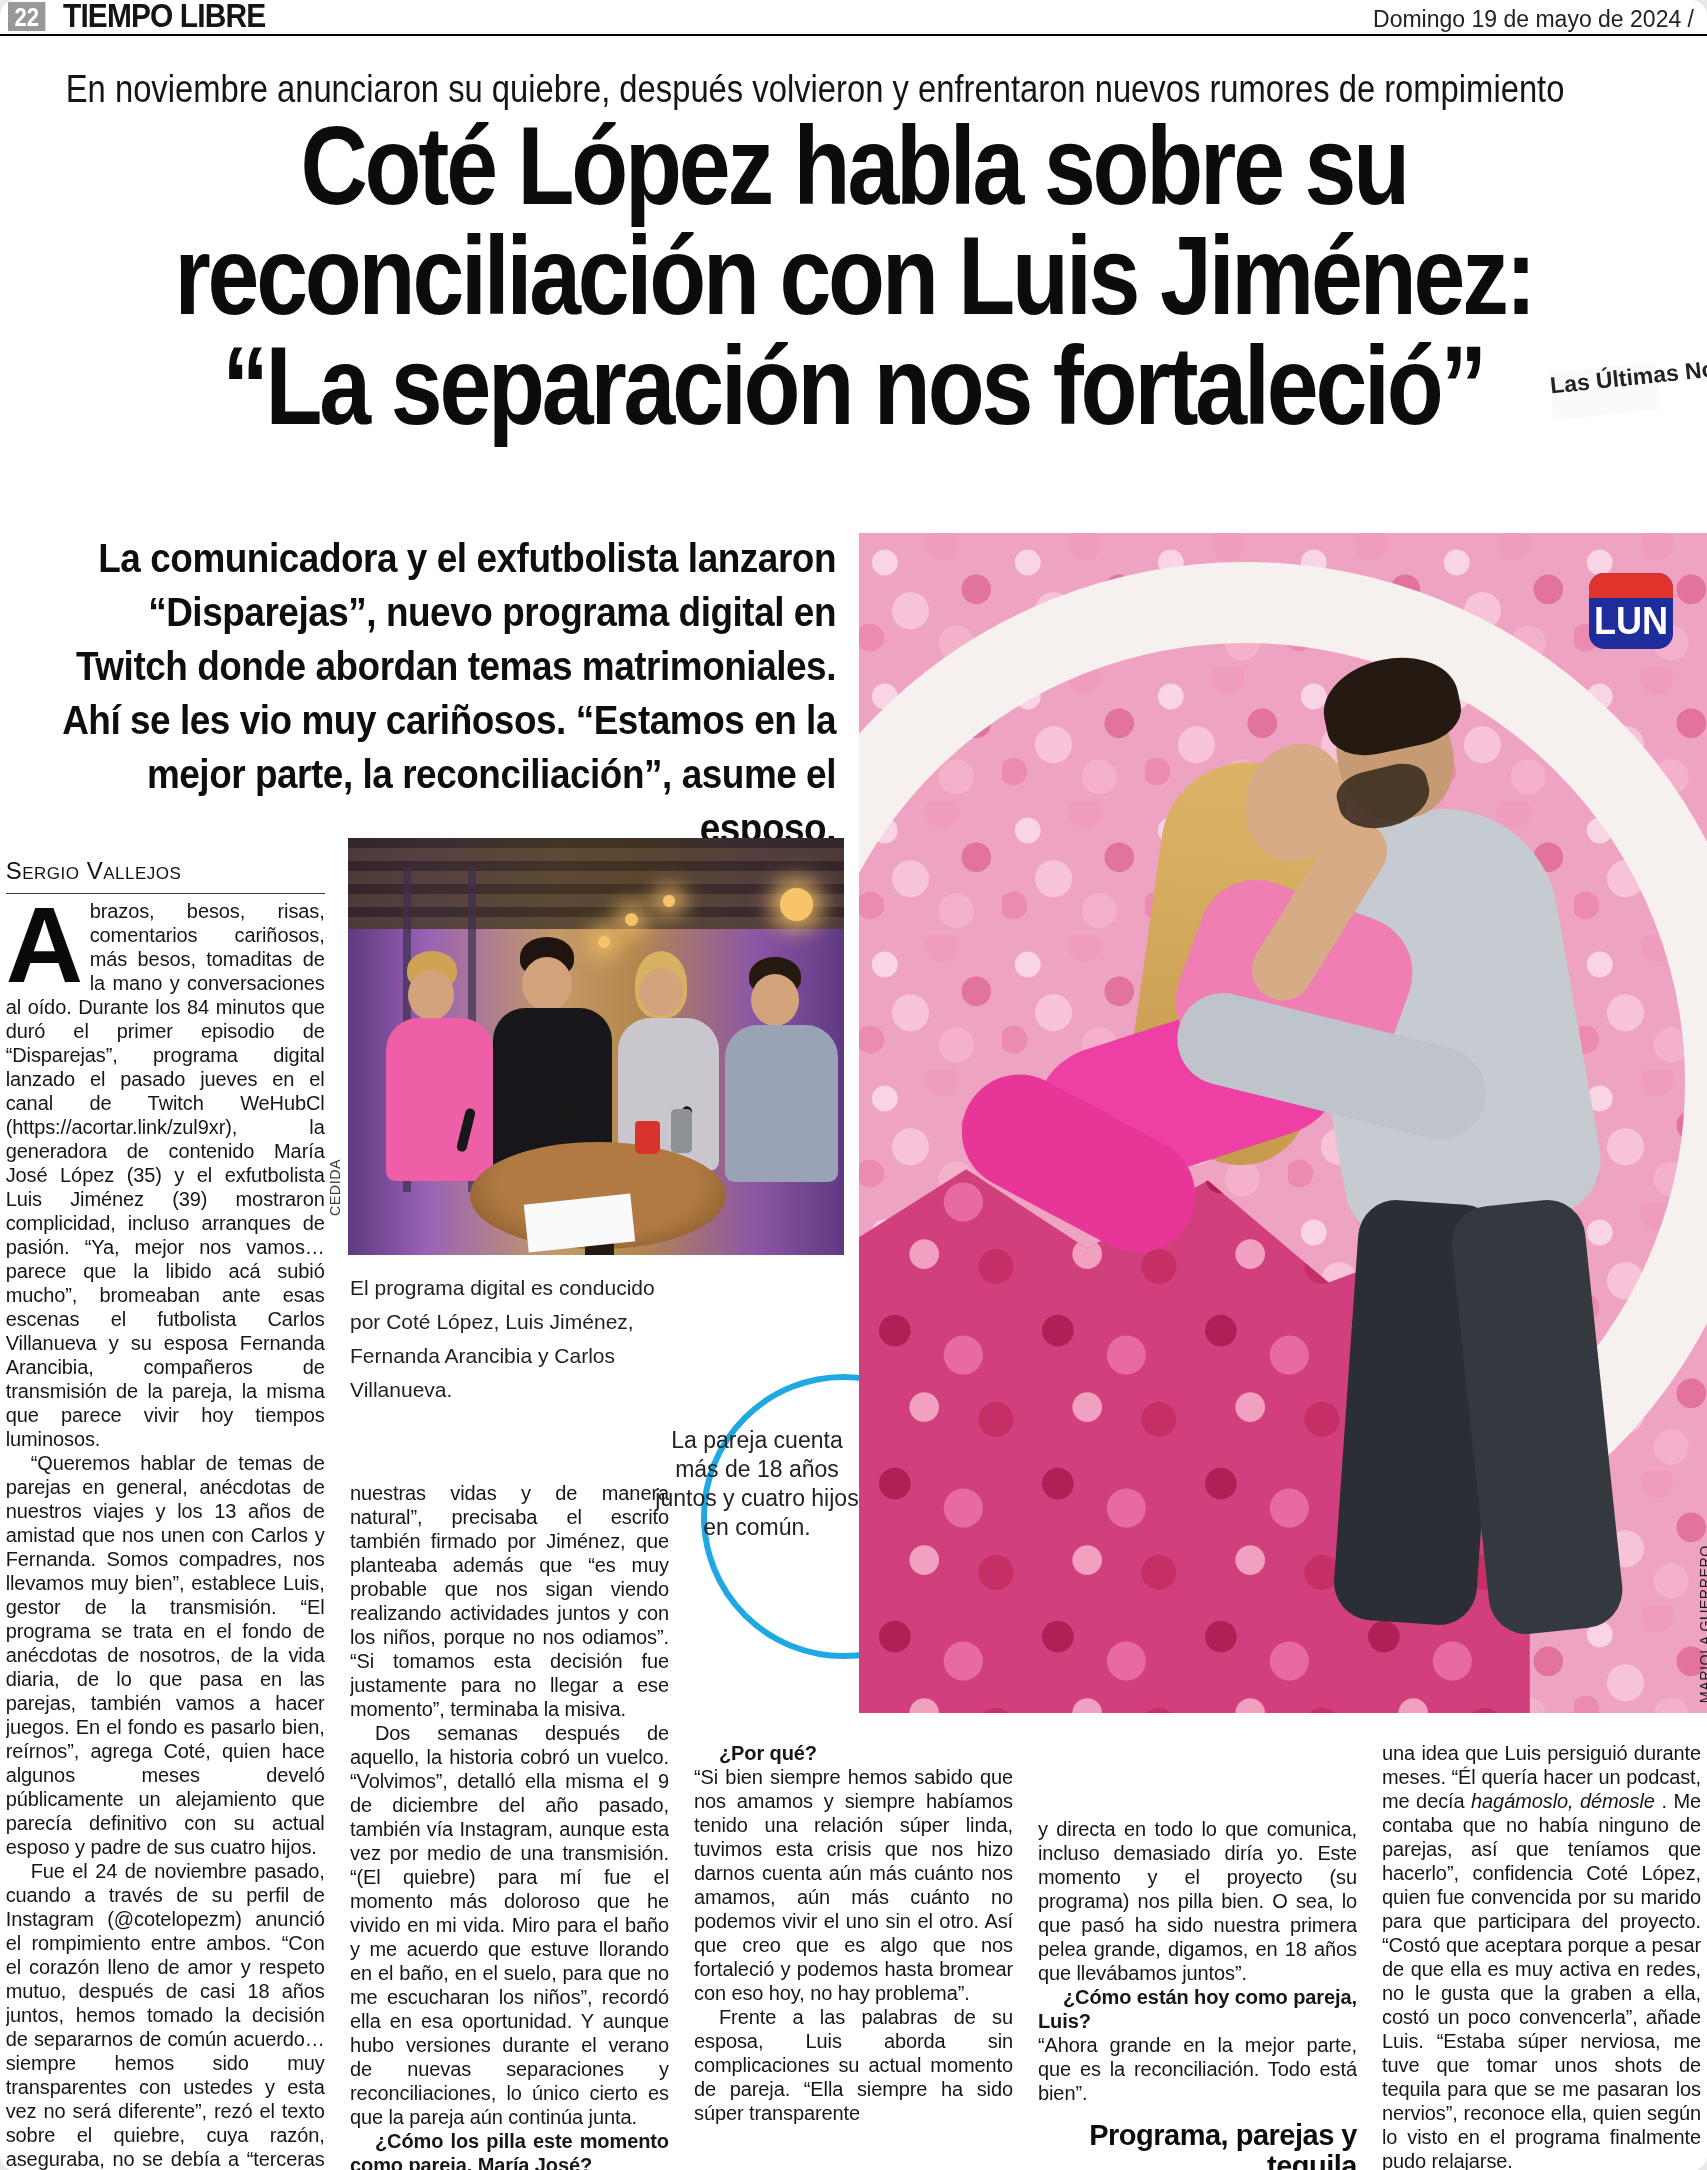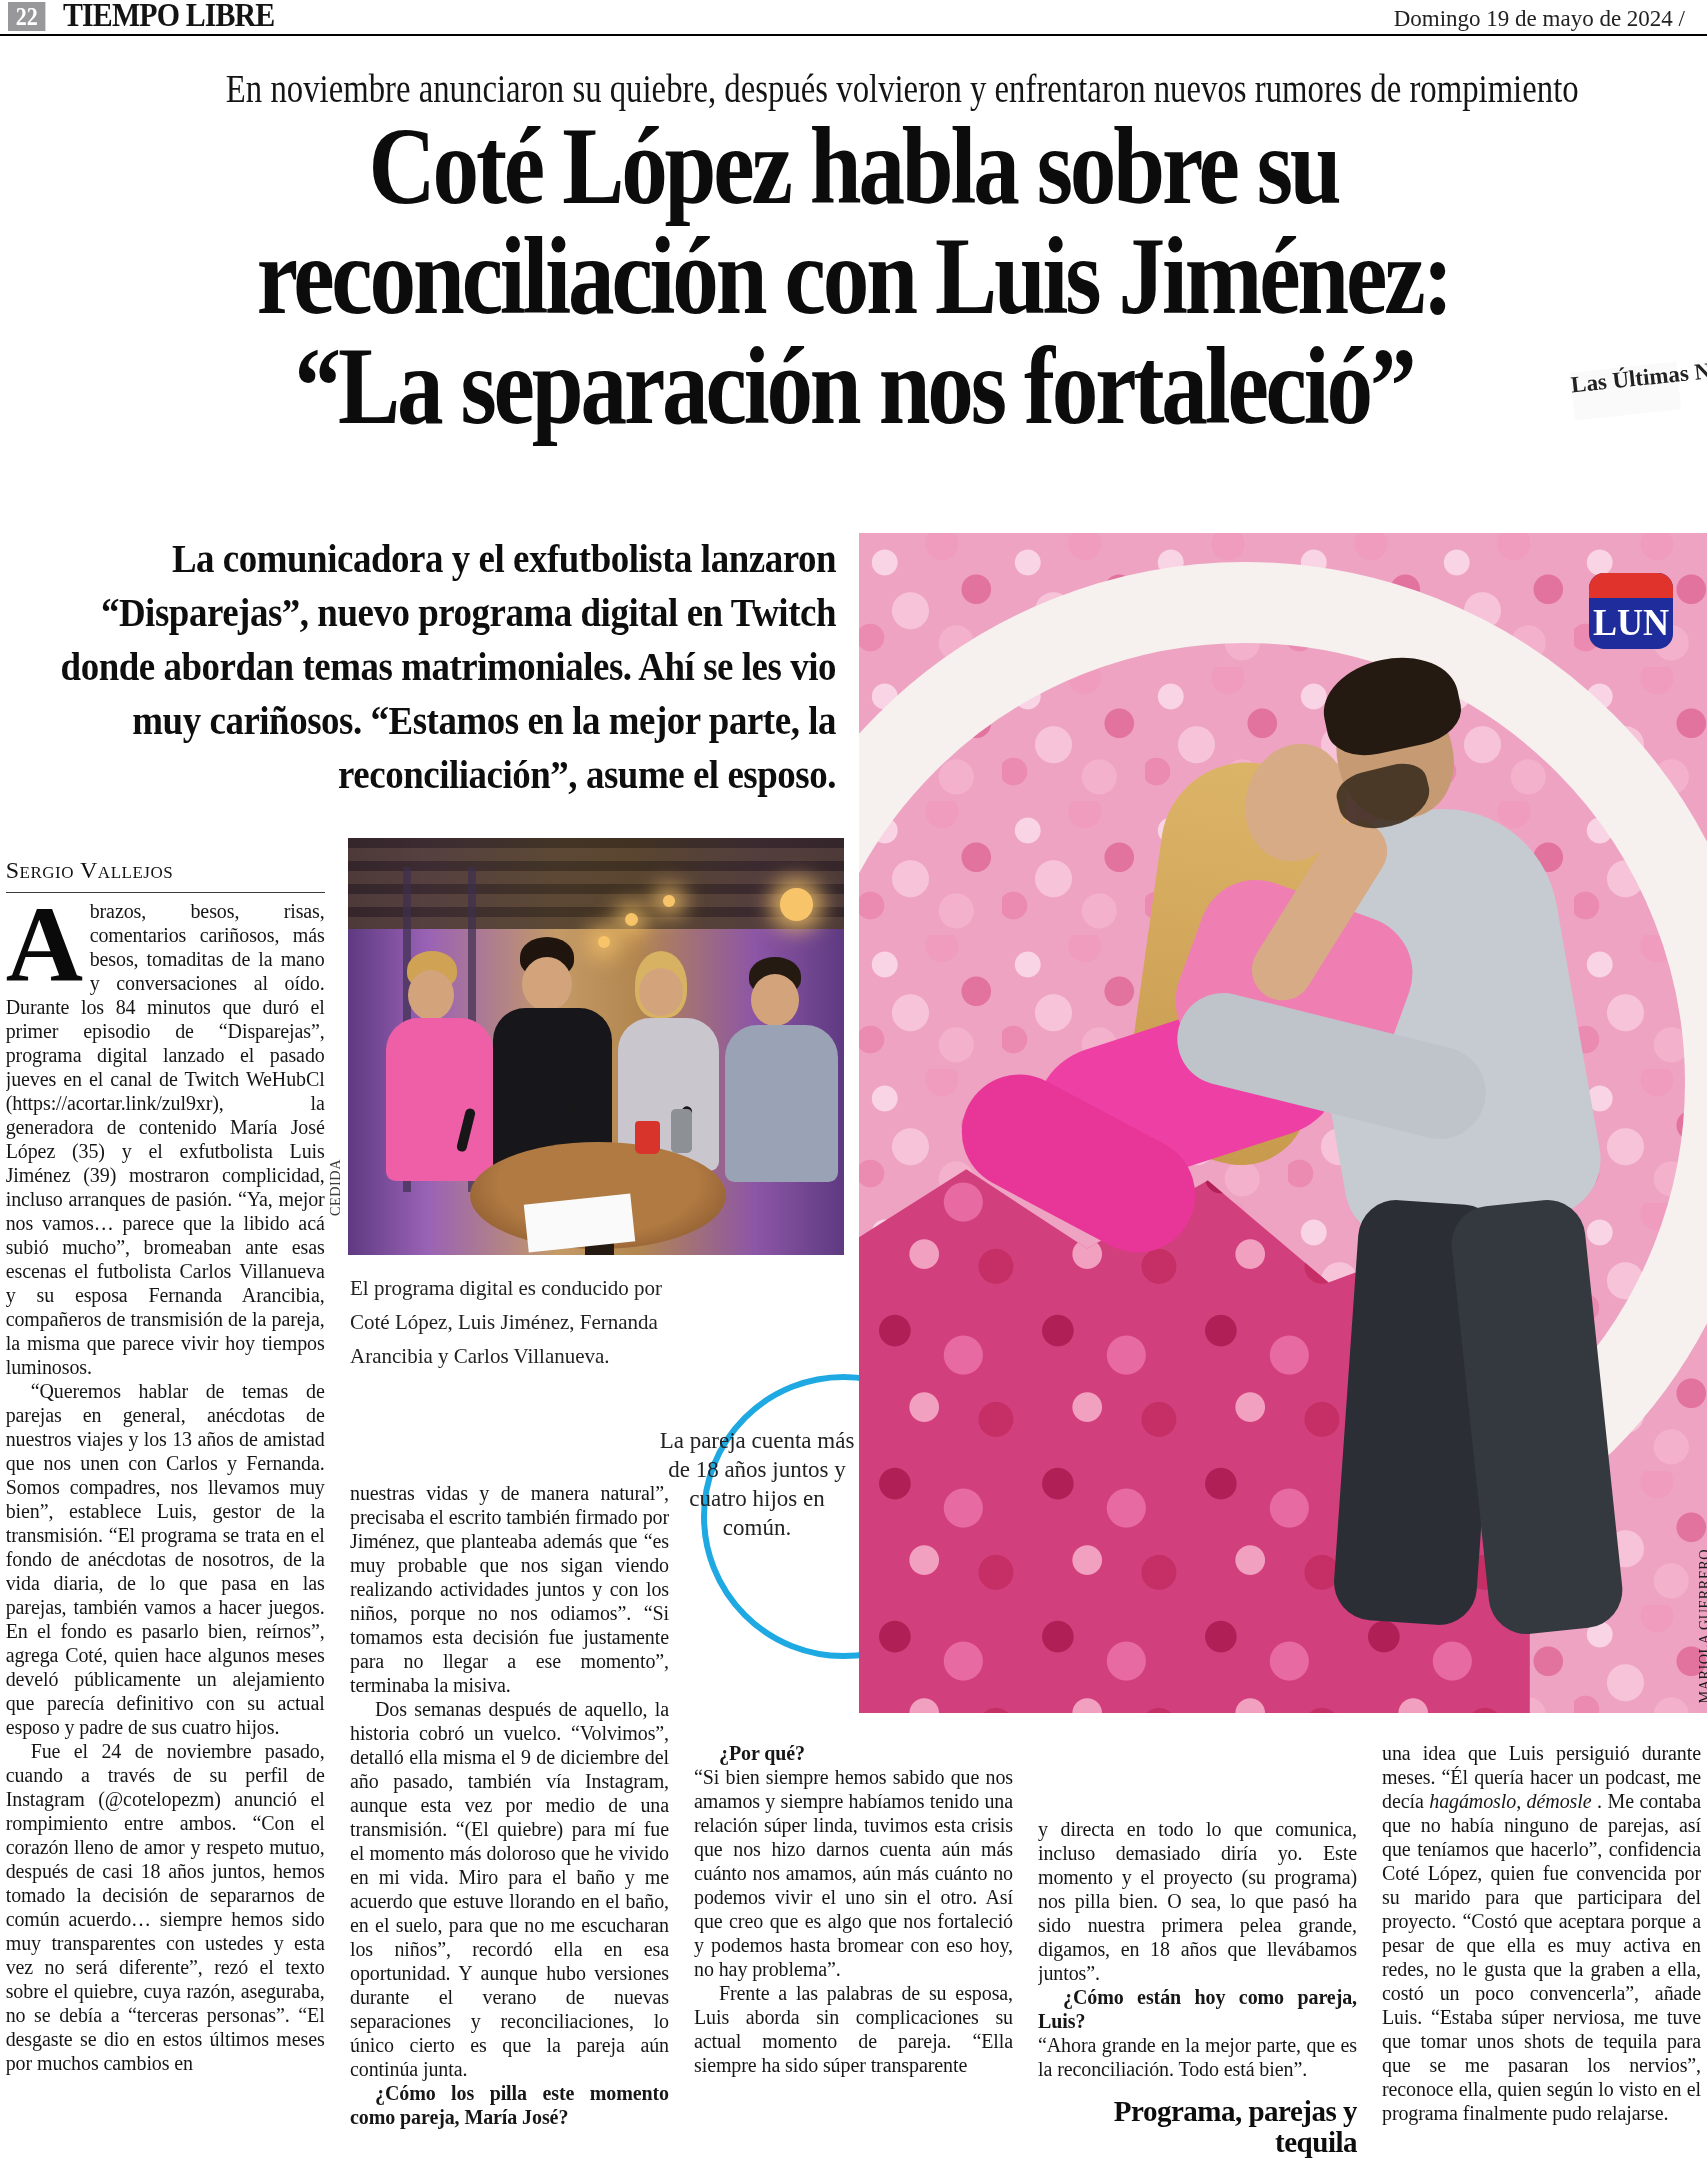--- a/index.html
+++ b/index.html
@@ -1,27 +1,27 @@
 <!DOCTYPE html>
 <html lang="es"><head>
 <meta charset="utf-8">
 <style>
   html,body{margin:0;padding:0;background:#e9e9e9;}
   #page{position:relative;width:1707px;height:2171px;background:#fff;overflow:hidden;
-        font-family:Liberation Serif, serif;color:#141414;}
+        font-family:Liberation Sans, sans-serif;color:#141414;border-radius:16px;}
 
   
   .page-header{position:absolute;left:0;top:0;width:1707px;height:34px;border-bottom:2.9px solid #000;}
   .pagenum{position:absolute;left:7.6px;top:1.9px;width:44px;height:29px;background:#98989a;color:#fff;
            font-weight:bold;font-size:26px;text-align:center;line-height:30px;
            transform:scaleX(.85);transform-origin:left center;}
   .section-title{position:absolute;left:63px;top:-1.9px;margin:0;font-size:34px;font-weight:bold;
            letter-spacing:-1px;white-space:nowrap;line-height:34px;
            transform:scaleX(.88);transform-origin:left center;}
-  .header-date{position:absolute;right:22px;top:5.7px;font-size:23px;white-space:nowrap;color:#222;}
+  .header-date{position:absolute;right:13px;top:5.7px;font-size:23px;white-space:nowrap;color:#222;}
   .header-date .paper{font-weight:bold;}
 
   
   .kicker-wrap{position:absolute;left:0;top:67px;width:1707px;display:flex;justify-content:flex-end;}
   .kicker{font-size:39px;line-height:44px;white-space:nowrap;transform:scaleX(.84);color:#151515;}
   .headline{position:absolute;left:0;top:111px;width:1707px;display:flex;flex-direction:column;align-items:center;}
   .headline-line{font-size:111px;line-height:110px;font-weight:bold;letter-spacing:-3.8px;white-space:nowrap;
                  transform:scaleX(.84);color:#0c0c0c;}
   .lede{position:absolute;left:-53px;top:531px;width:889px;}
   .lede-inner{transform:scaleX(.9);transform-origin:100% 0;font-size:41px;line-height:54px;

